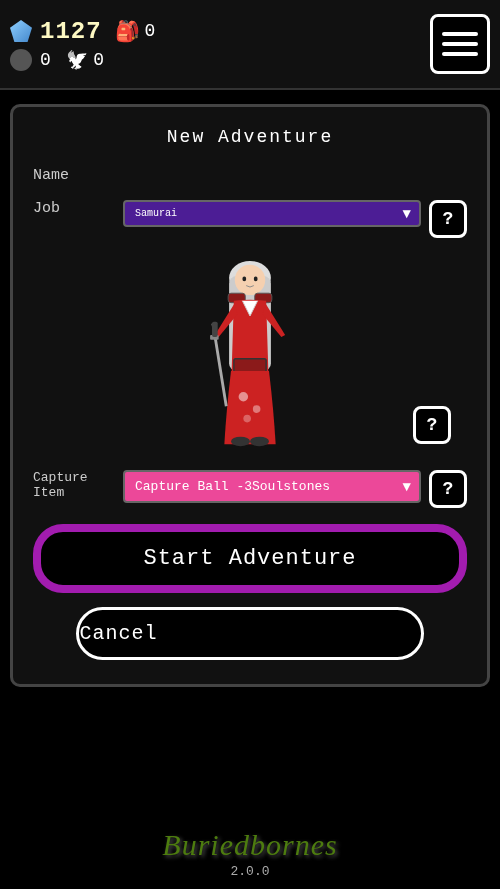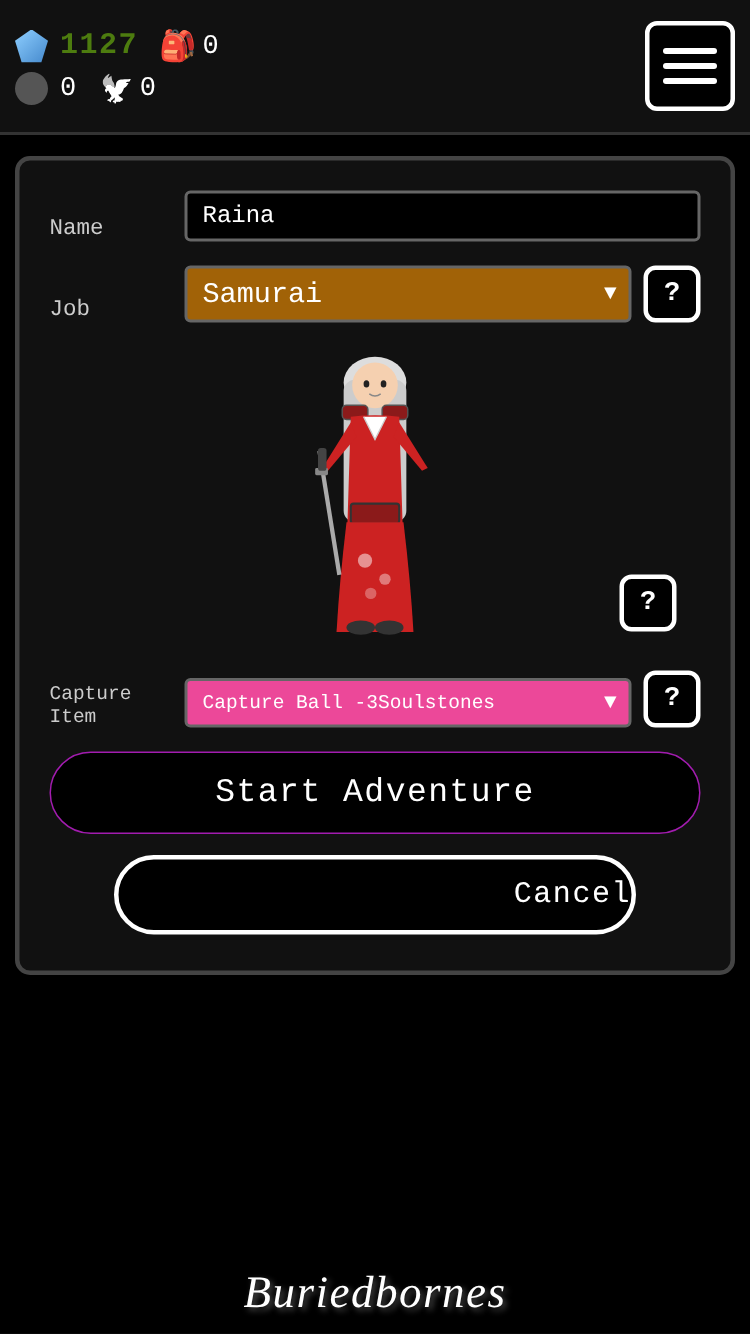--- a/index.html
+++ b/index.html
@@ -40,22 +40,22 @@
       clip-path: polygon(50% 0%, 100% 35%, 80% 100%, 20% 100%, 0% 35%);
       flex-shrink: 0;
     }
     .hud-coin {
       width: 22px; height: 22px;
       background: #555;
       border-radius: 50%;
       flex-shrink: 0;
     }
     .hud-value {
-      color: #4d7c0f;
-      font-size: 20px;
+      color: #fef9c3;
+      font-size: 24px;
       font-weight: bold;
       letter-spacing: 1px;
     }
     .hud-zero {
       color: #fff;
       font-size: 18px;
     }
     .hud-right {
       display: flex;
       align-items: center;
@@ -91,21 +91,21 @@
       text-align: center;
       font-size: 18px;
       letter-spacing: 2px;
       margin-bottom: 20px;
       color: #fff;
     }
 
     
     .form-row {
       display: flex;
-      align-items: flex-end;
+      align-items: flex-start;
       margin-bottom: 16px;
     }
     .form-label {
       width: 90px;
       font-size: 15px;
       color: #ccc;
       text-align: left;
       flex-shrink: 0;
     }
     .form-input {
@@ -118,26 +118,26 @@
       font-size: 16px;
       padding: 6px 10px;
       outline: none;
     }
     .form-select-wrap {
       flex: 1;
       position: relative;
     }
     .form-select {
       width: 100%;
-      background: #a16207;
+      background: #4c1d95;
       border: 2px solid #666;
       border-radius: 4px;
       color: #fff;
       font-family: 'Courier New', Courier, monospace;
-      font-size: 19px;
+      font-size: 10px;
       padding: 6px 36px 6px 10px;
       appearance: none;
       -webkit-appearance: none;
       cursor: pointer;
       outline: none;
     }
     .select-chevron {
       position: absolute;
       right: 10px;
       top: 50%;
@@ -205,21 +205,21 @@
       appearance: none;
       -webkit-appearance: none;
       cursor: pointer;
       outline: none;
     }
 
     
     .btn-start {
       width: 100%;
       background: #000;
-      border: 1px solid #a21caf;
+      border: 8px solid #a21caf;
       border-radius: 30px;
       color: #fff;
       font-family: 'Courier New', Courier, monospace;
       font-size: 22px;
       letter-spacing: 1px;
       padding: 14px 0;
       cursor: pointer;
       display: block;
       text-align: center;
       margin-bottom: 14px;
@@ -229,35 +229,35 @@
       background: #000;
       border: 3px solid #fff;
       border-radius: 30px;
       color: #fff;
       font-family: 'Courier New', Courier, monospace;
       font-size: 20px;
       letter-spacing: 1px;
       padding: 12px 0;
       cursor: pointer;
       display: block;
-      text-align: right;
+      text-align: left;
       margin: 0 auto;
     }
 
     
     #branding {
       position: absolute;
       bottom: 10px;
       left: 0; right: 0;
       text-align: center;
     }
     .brand-title {
       font-family: 'Georgia', serif;
       font-size: 30px;
-      color: #ffffff;
+      color: #4d7c0f;
       letter-spacing: 1px;
       text-shadow: 2px 2px 4px #555;
       font-style: italic;
     }
     .brand-version {
       font-size: 13px;
       color: #aaa;
       margin-top: 2px;
     }
     .taking-select-wrap {
@@ -290,24 +290,24 @@
   <div class="hud-right">
     <div class="menu-btn">
       <div class="menu-line"></div>
       <div class="menu-line"></div>
       <div class="menu-line"></div>
     </div>
   </div>
 </div>
 
 <div id="dialog">
+  <div class="dialog-title">New Adventure</div>
 
   <div class="form-row">
     <span class="form-label">Name</span>
-    <input class="form-input" type="text" value="Raina" style="">
   </div>
 
   <div class="form-row">
     <span class="form-label">Job</span>
     <div class="form-select-wrap">
       <select class="form-select">
         <option>Samurai</option>
         <option>Warrior</option>
         <option>Mage</option>
         <option>Archer</option>
@@ -375,13 +375,14 @@
     <div class="help-btn">?</div>
   </div>
 
   <button class="btn-start">Start Adventure</button>
 
   <button class="btn-cancel">Cancel</button>
 </div>
 
 <div id="branding">
   <div class="brand-title">Buriedbornes</div>
+  <div class="brand-version">2.0.0</div>
 </div>
 
 </body></html>

